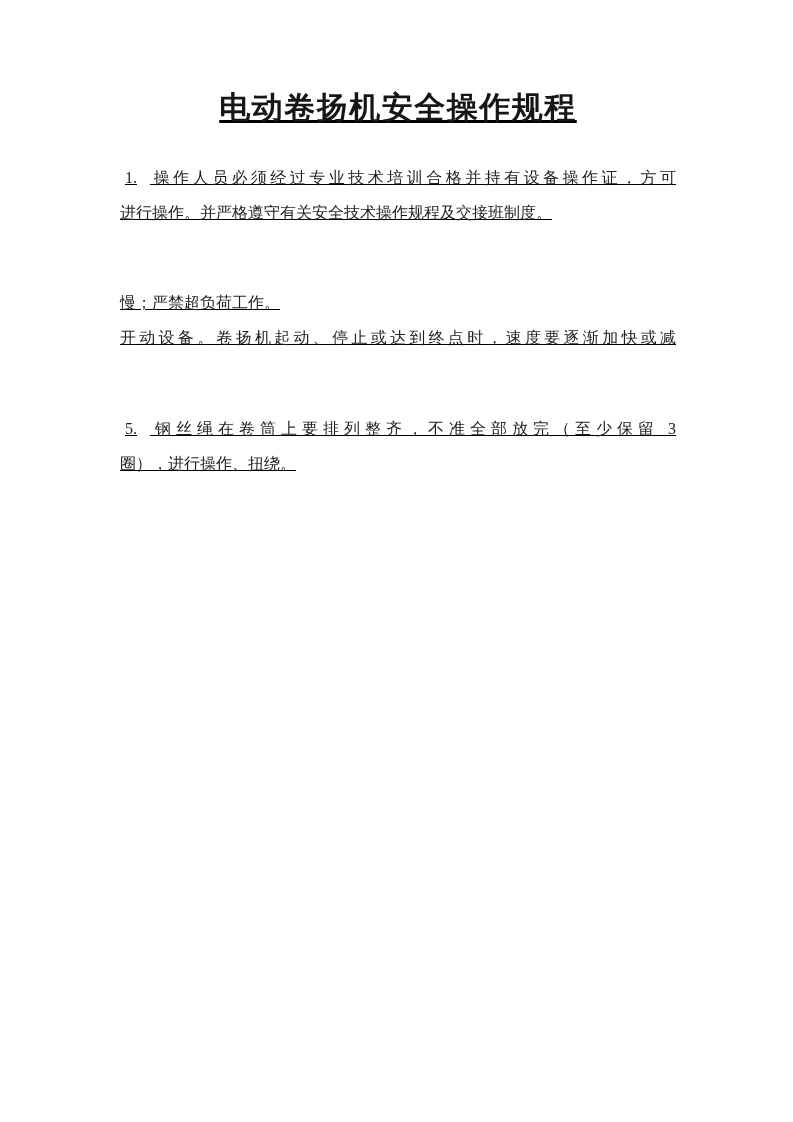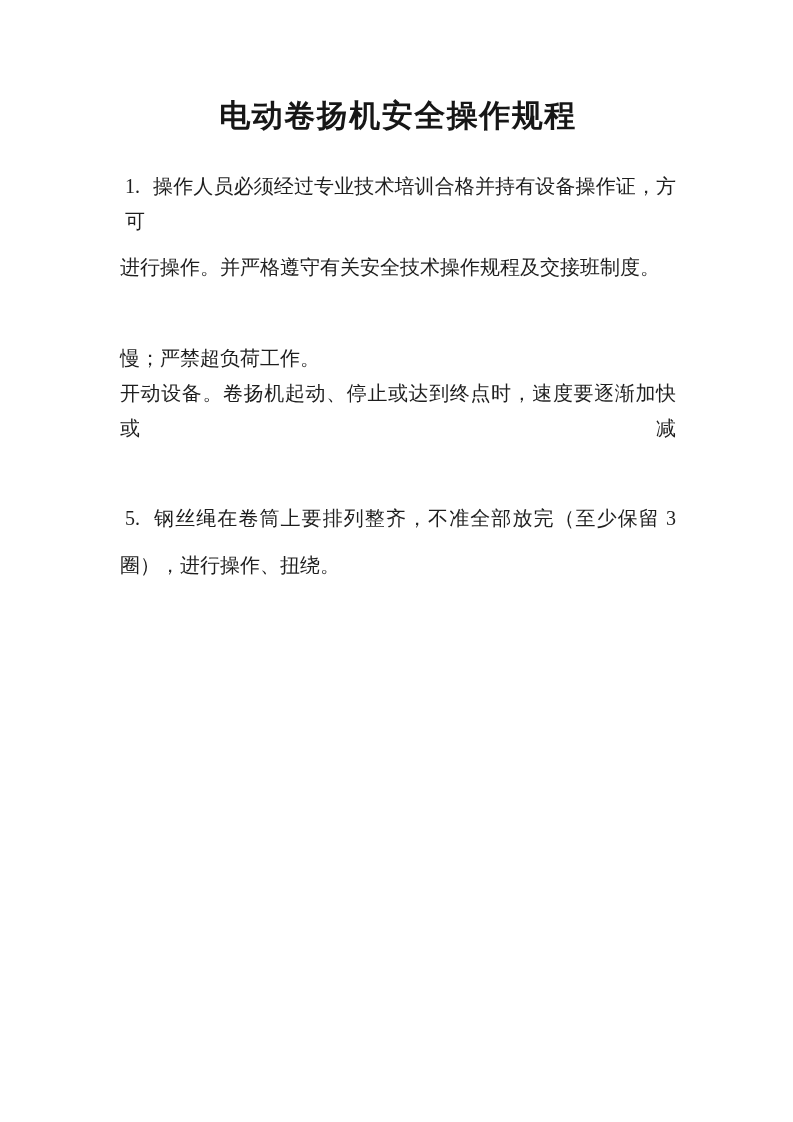--- a/index.html
+++ b/index.html
@@ -9,50 +9,50 @@
     width: 793px;
     height: 1122px;
     margin: 0 auto;
     background: #ffffff;
     overflow: hidden;
     font-family: "Liberation Serif", "DejaVu Serif", serif;
   }
   .content {
     position: absolute;
     left: 120px;
-    top: 94px;
+    top: 86px;
     width: 556px;
+    text-decoration: underline;
   }
   .doc-title {
     font-size: 31px;
     font-weight: bold;
     color: #161616;
     text-align: center;
     letter-spacing: 1.5px;
     line-height: 44px;
     margin: 0 0 31px 0;
     white-space: nowrap;
   }
   .para {
     margin: 0 0 56px 0;
     color: #1e1e1e;
-    font-size: 20px;
+    font-size: 16px;
   }
   .line {
     line-height: 34.7px;
     text-align: justify;
   }
   .jline {
     text-align: justify;
     text-align-last: justify;
   }
   .lastline {
     text-align: left;
     text-align-last: left;
-    margin-top: 12px;
   }
   .firstline {
     padding-left: 5px;
   }
   .num {
     margin-right: 13px;
   }
 </style>
 </head>
 <body>

